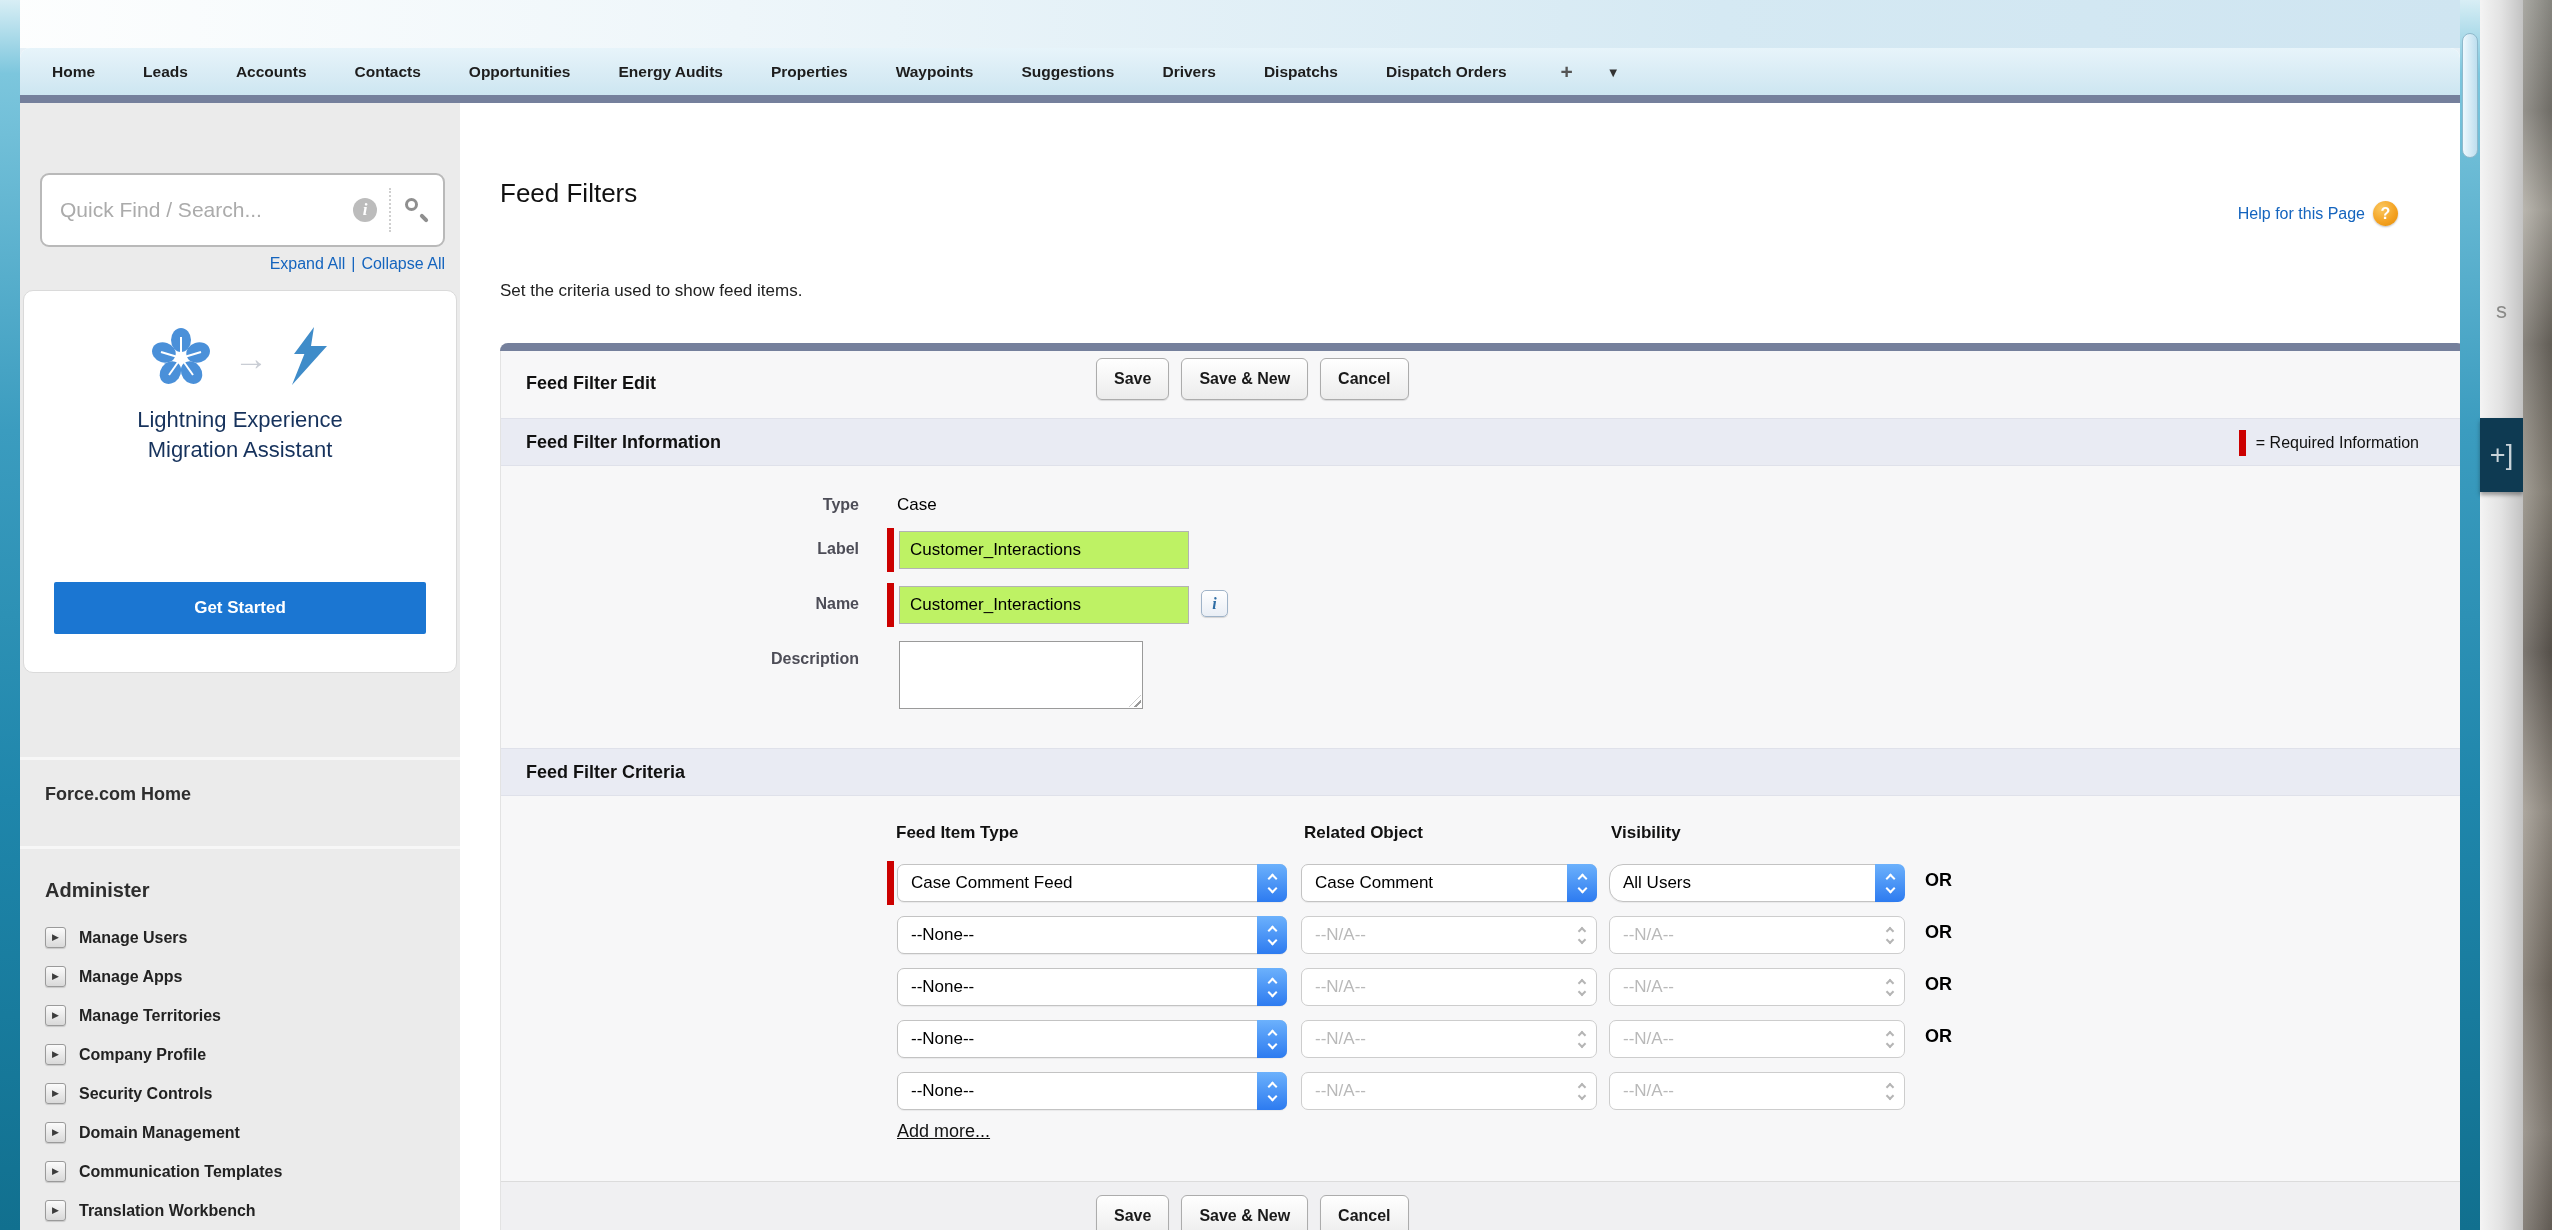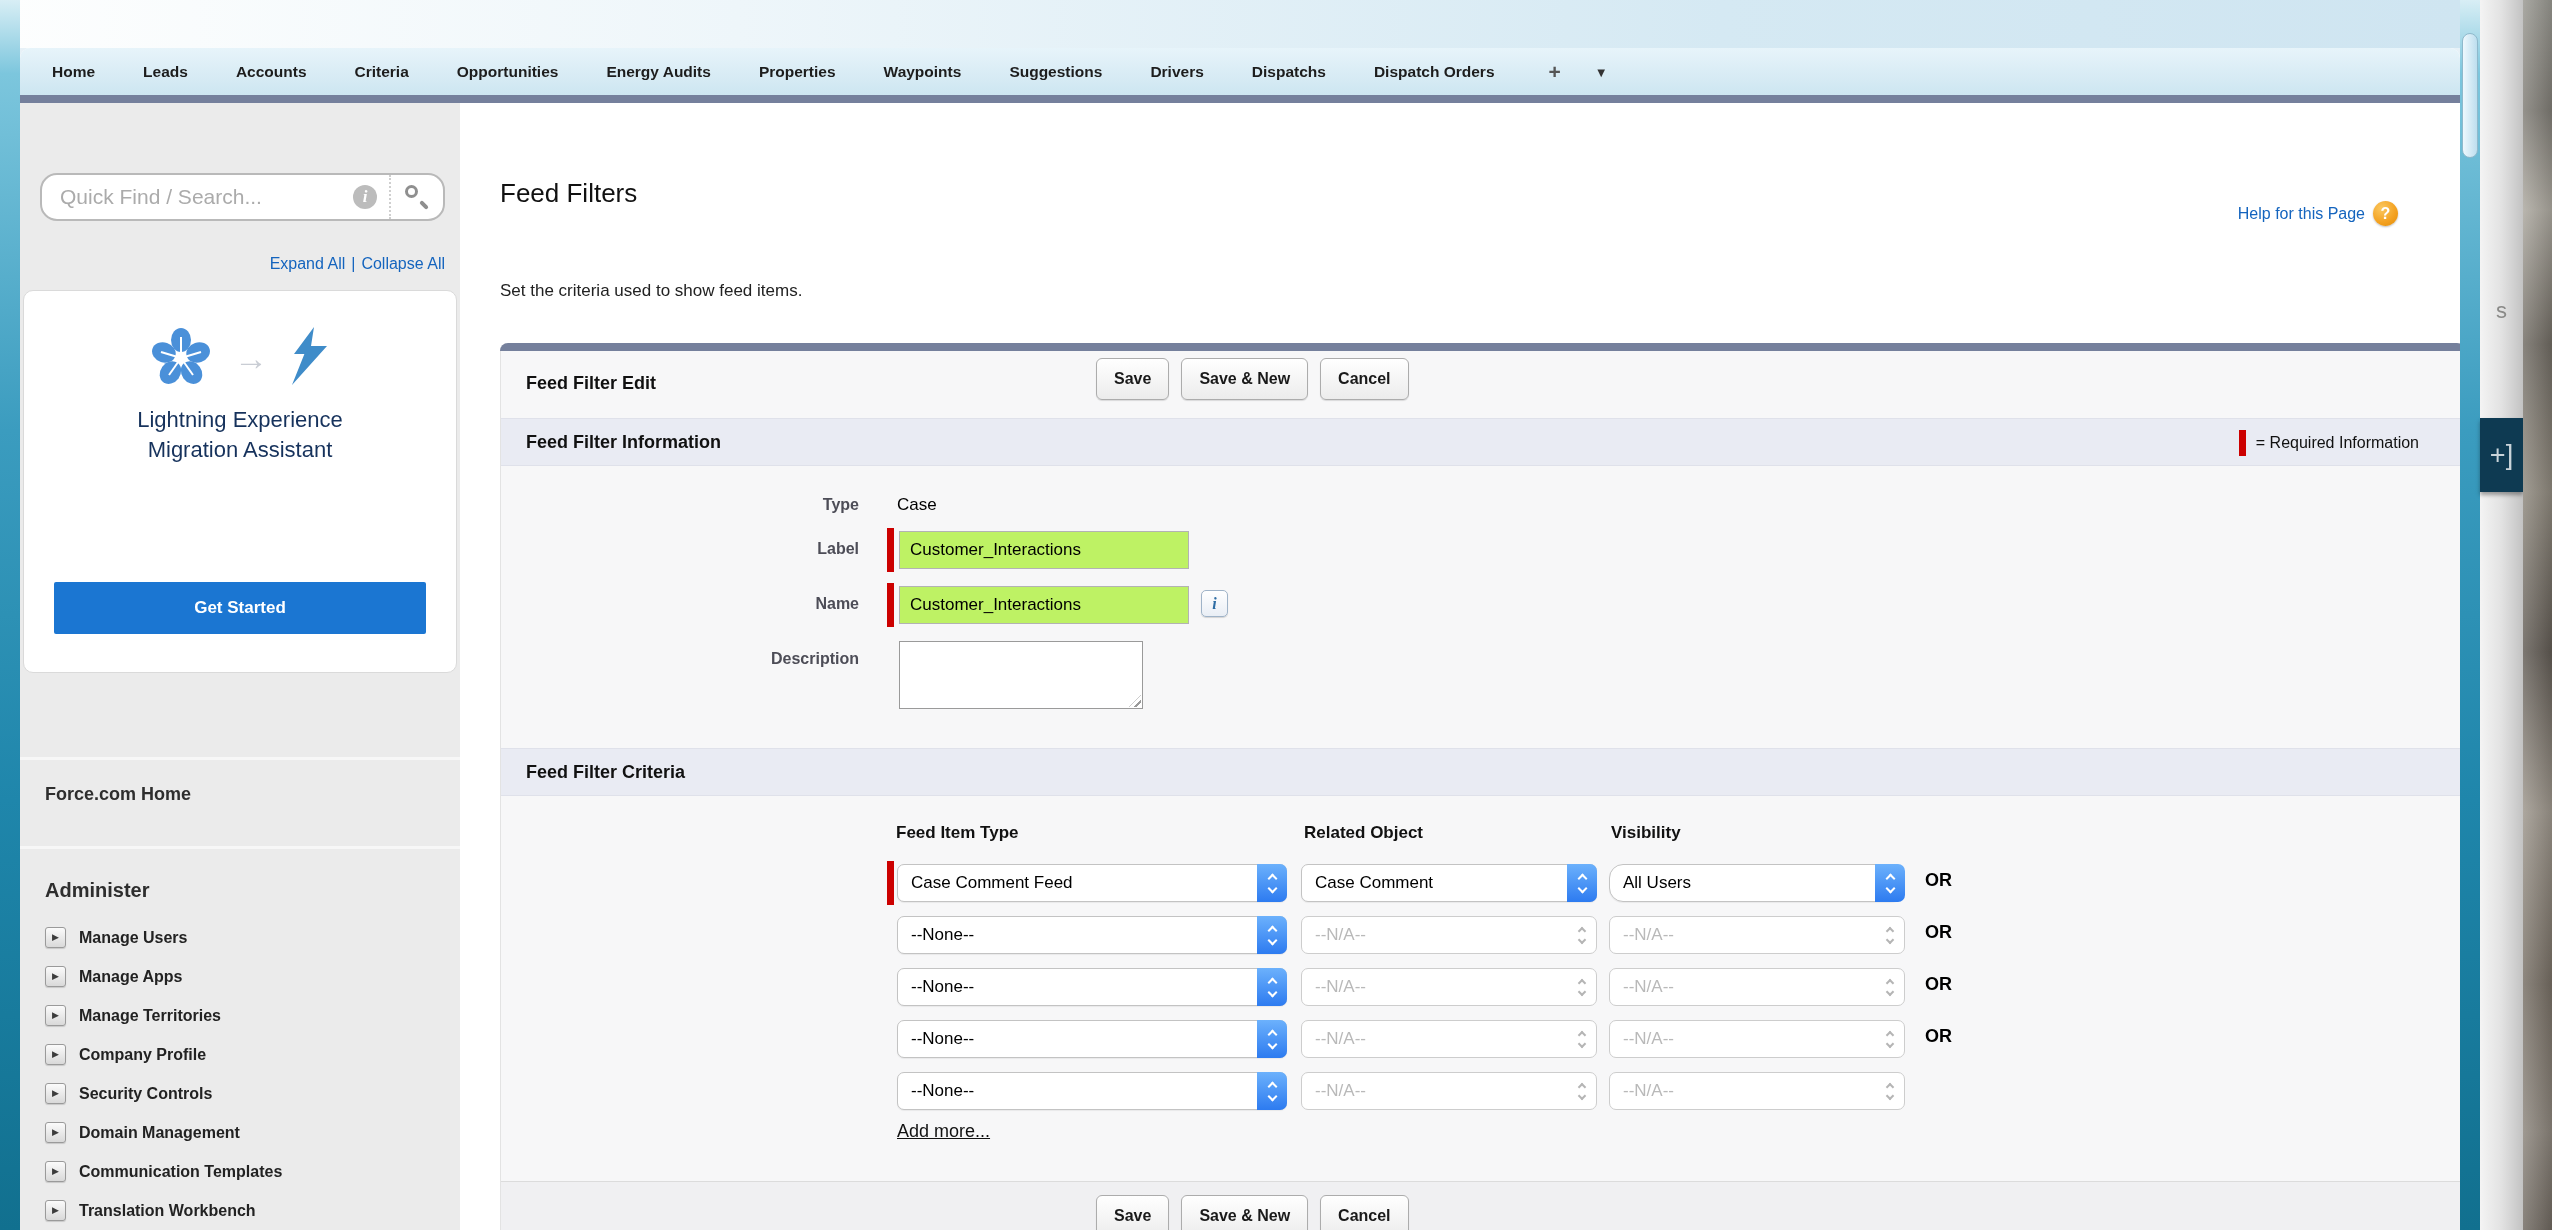--- a/index.html
+++ b/index.html
@@ -39,22 +39,22 @@
   .nav-tab { font-size:15.5px; font-weight:bold; color:#1d1d1d; padding:0 26px 0 0;
     margin-right:22px; white-space:nowrap; cursor:default; }
   .nav-plus { font-size:21px; font-weight:bold; color:#555; margin:0 34px 0 6px; }
   .nav-caret { font-size:13px; color:#333; margin-top:2px; }
   .slatebar { position:absolute; left:0; top:47px; width:100%; height:8px; background:#75809c; }
 
   .sidebar { position:absolute; left:0; top:55px; width:440px; height:1175px; background:#ebebeb; }
   .mainarea { position:absolute; left:440px; top:55px; width:2000px; height:1175px; background:#fff; }
 
   
-  .searchbox { position:absolute; left:20px; top:70px; width:405px; height:48px;
-    background:#fff; border:2px solid #b9b9b9; border-radius:17px;
+  .searchbox { position:absolute; left:20px; top:70px; width:405px; height:74px;
+    background:#fff; border:2px solid #b9b9b9; border-radius:9px;
     display:flex; align-items:center; padding:0 12px 0 18px; }
   .searchbox input { flex:1; border:none; outline:none; font-size:21px; color:#333;
     background:transparent; font-family:"Liberation Sans",sans-serif; min-width:0; }
   .searchbox input::placeholder { color:#ababab; }
   .info-circle { width:24px; height:24px; border-radius:50%; background:#bcbcbc;
     color:#fff; font-family:"Liberation Serif",serif; font-weight:bold; font-style:italic;
     font-size:17px; text-align:center; line-height:24px; flex:0 0 auto; }
   .search-divider { width:0; height:44px; border-left:2px dotted #cfcfcf; margin:0 12px; flex:0 0 auto; }
   .mag { position:relative; width:28px; height:28px; flex:0 0 auto; }
   .mag-circle { position:absolute; left:2px; top:2px; width:13px; height:13px;
@@ -181,21 +181,21 @@
   <div class="stray-s">s</div>
   <div class="navy-box">+]</div>
   <div class="edge-photo"></div>
 
   <div id="window">
 
     <div class="navbar">
       <span class="nav-tab">Home</span>
       <span class="nav-tab">Leads</span>
       <span class="nav-tab">Accounts</span>
-      <span class="nav-tab">Criteria</span>
+      <span class="nav-tab">Contacts</span>
       <span class="nav-tab">Opportunities</span>
       <span class="nav-tab">Energy Audits</span>
       <span class="nav-tab">Properties</span>
       <span class="nav-tab">Waypoints</span>
       <span class="nav-tab">Suggestions</span>
       <span class="nav-tab">Drivers</span>
       <span class="nav-tab">Dispatchs</span>
       <span class="nav-tab">Dispatch Orders</span>
       <span class="nav-plus">+</span>
       <span class="nav-caret">▼</span>

